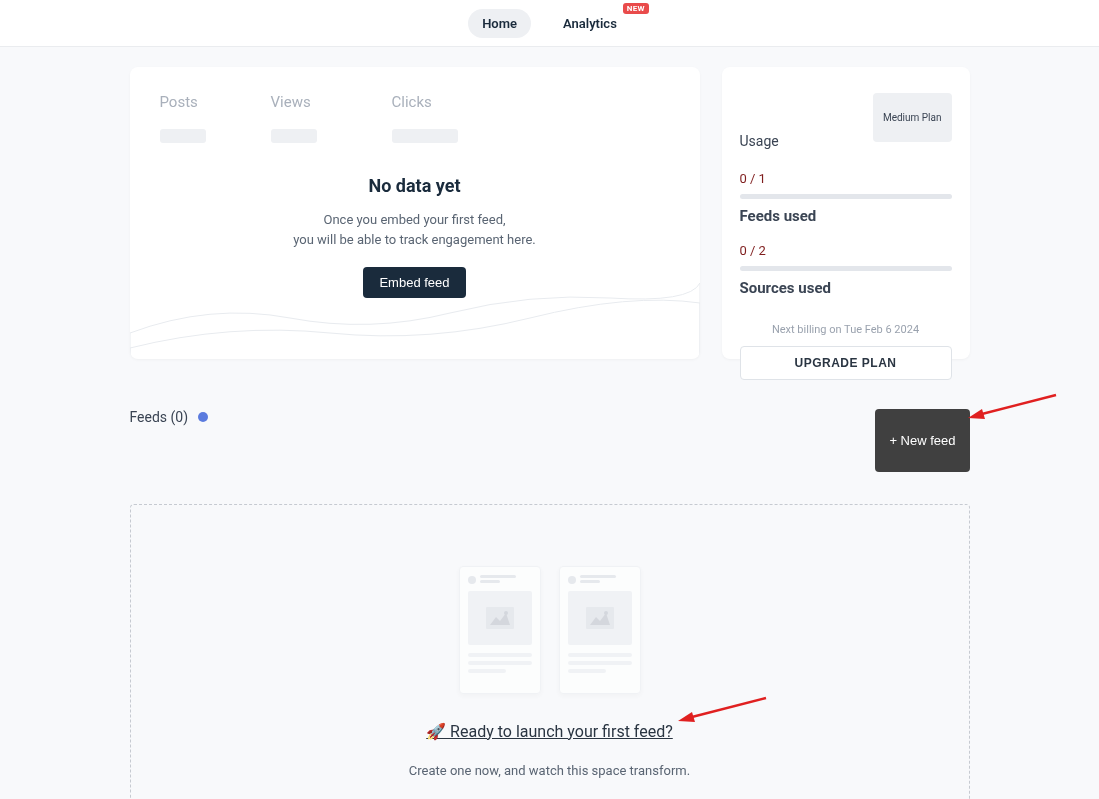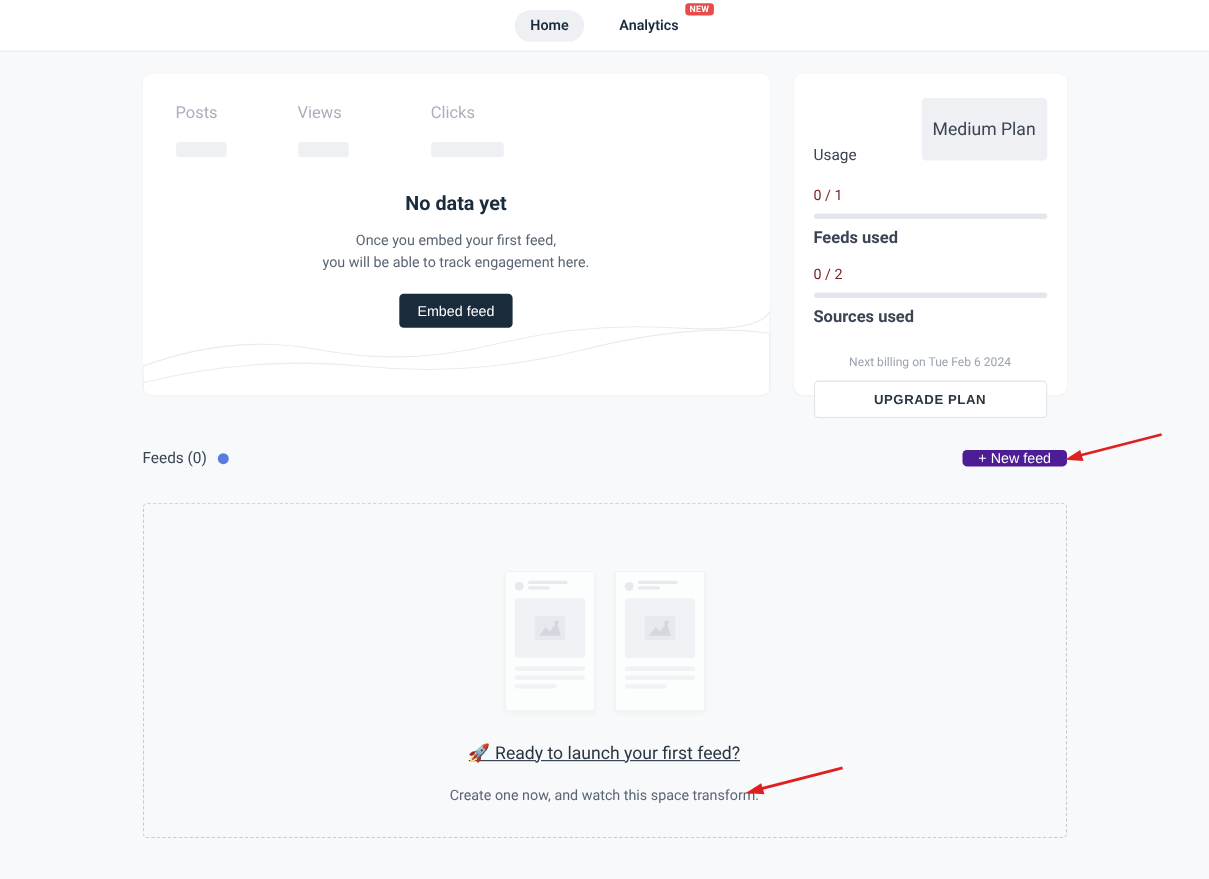--- a/index.html
+++ b/index.html
@@ -138,21 +138,21 @@
       align-items: center;
       margin-bottom: 22px;
     }
     .usage-title {
       font-size: 14px;
       color: #3a4453;
       margin-top: 48px;
     }
     .plan-badge {
       background: #eef0f3;
-      font-size: 16px;
+      font-size: 10px;
       color: #3a4453;
       padding: 19px 10px;
       border-radius: 4px;
     }
     .usage-value {
       font-size: 13px;
       color: #7f1d1d;
       margin-bottom: 8px;
     }
     .usage-bar {
@@ -202,25 +202,25 @@
       font-size: 14px;
       color: #3a4453;
     }
     .feeds-dot {
       width: 10px;
       height: 10px;
       background: #5b7bde;
       border-radius: 50%;
     }
     .new-feed-btn {
-      background: #4c1d95;
+      background: #404040;
       color: #fff;
       border: none;
       font-size: 13px;
-      padding: 0 14px;
+      padding: 24px 14px;
       border-radius: 4px;
       cursor: pointer;
     }
     .empty-feed-box {
       border: 1px dashed #c6cad1;
       border-radius: 4px;
       height: 305px;
       display: flex;
       flex-direction: column;
       align-items: center;

